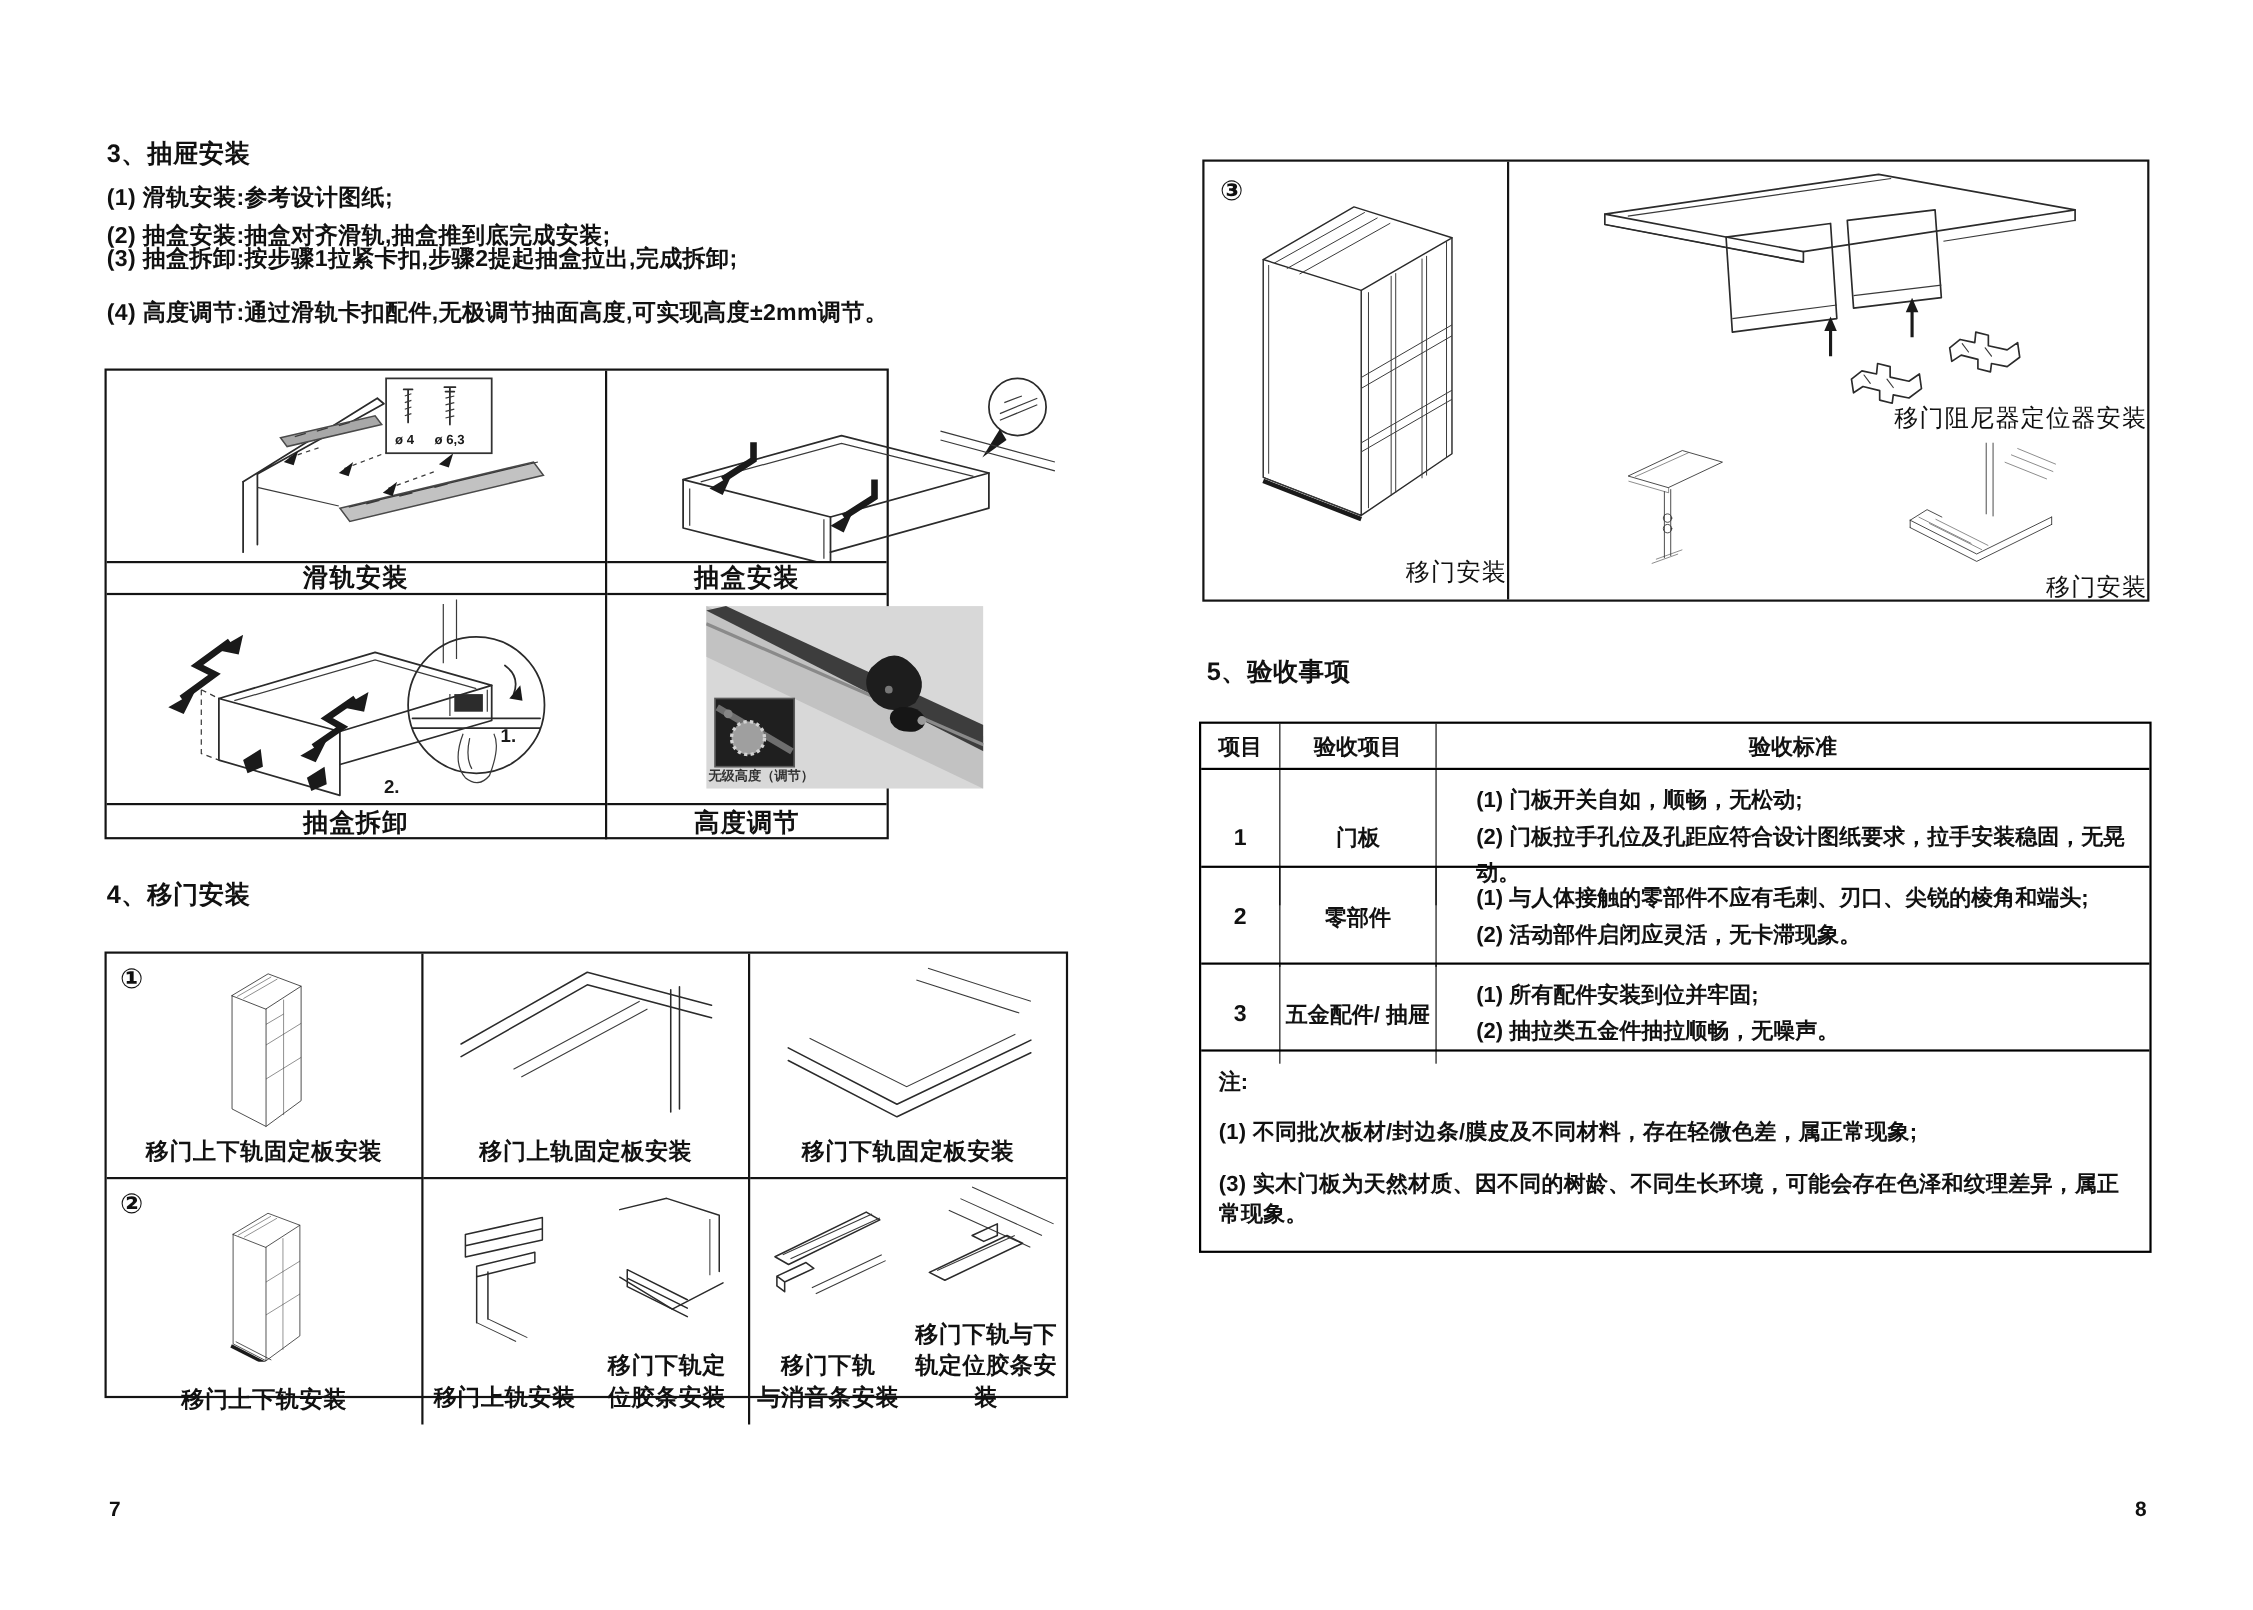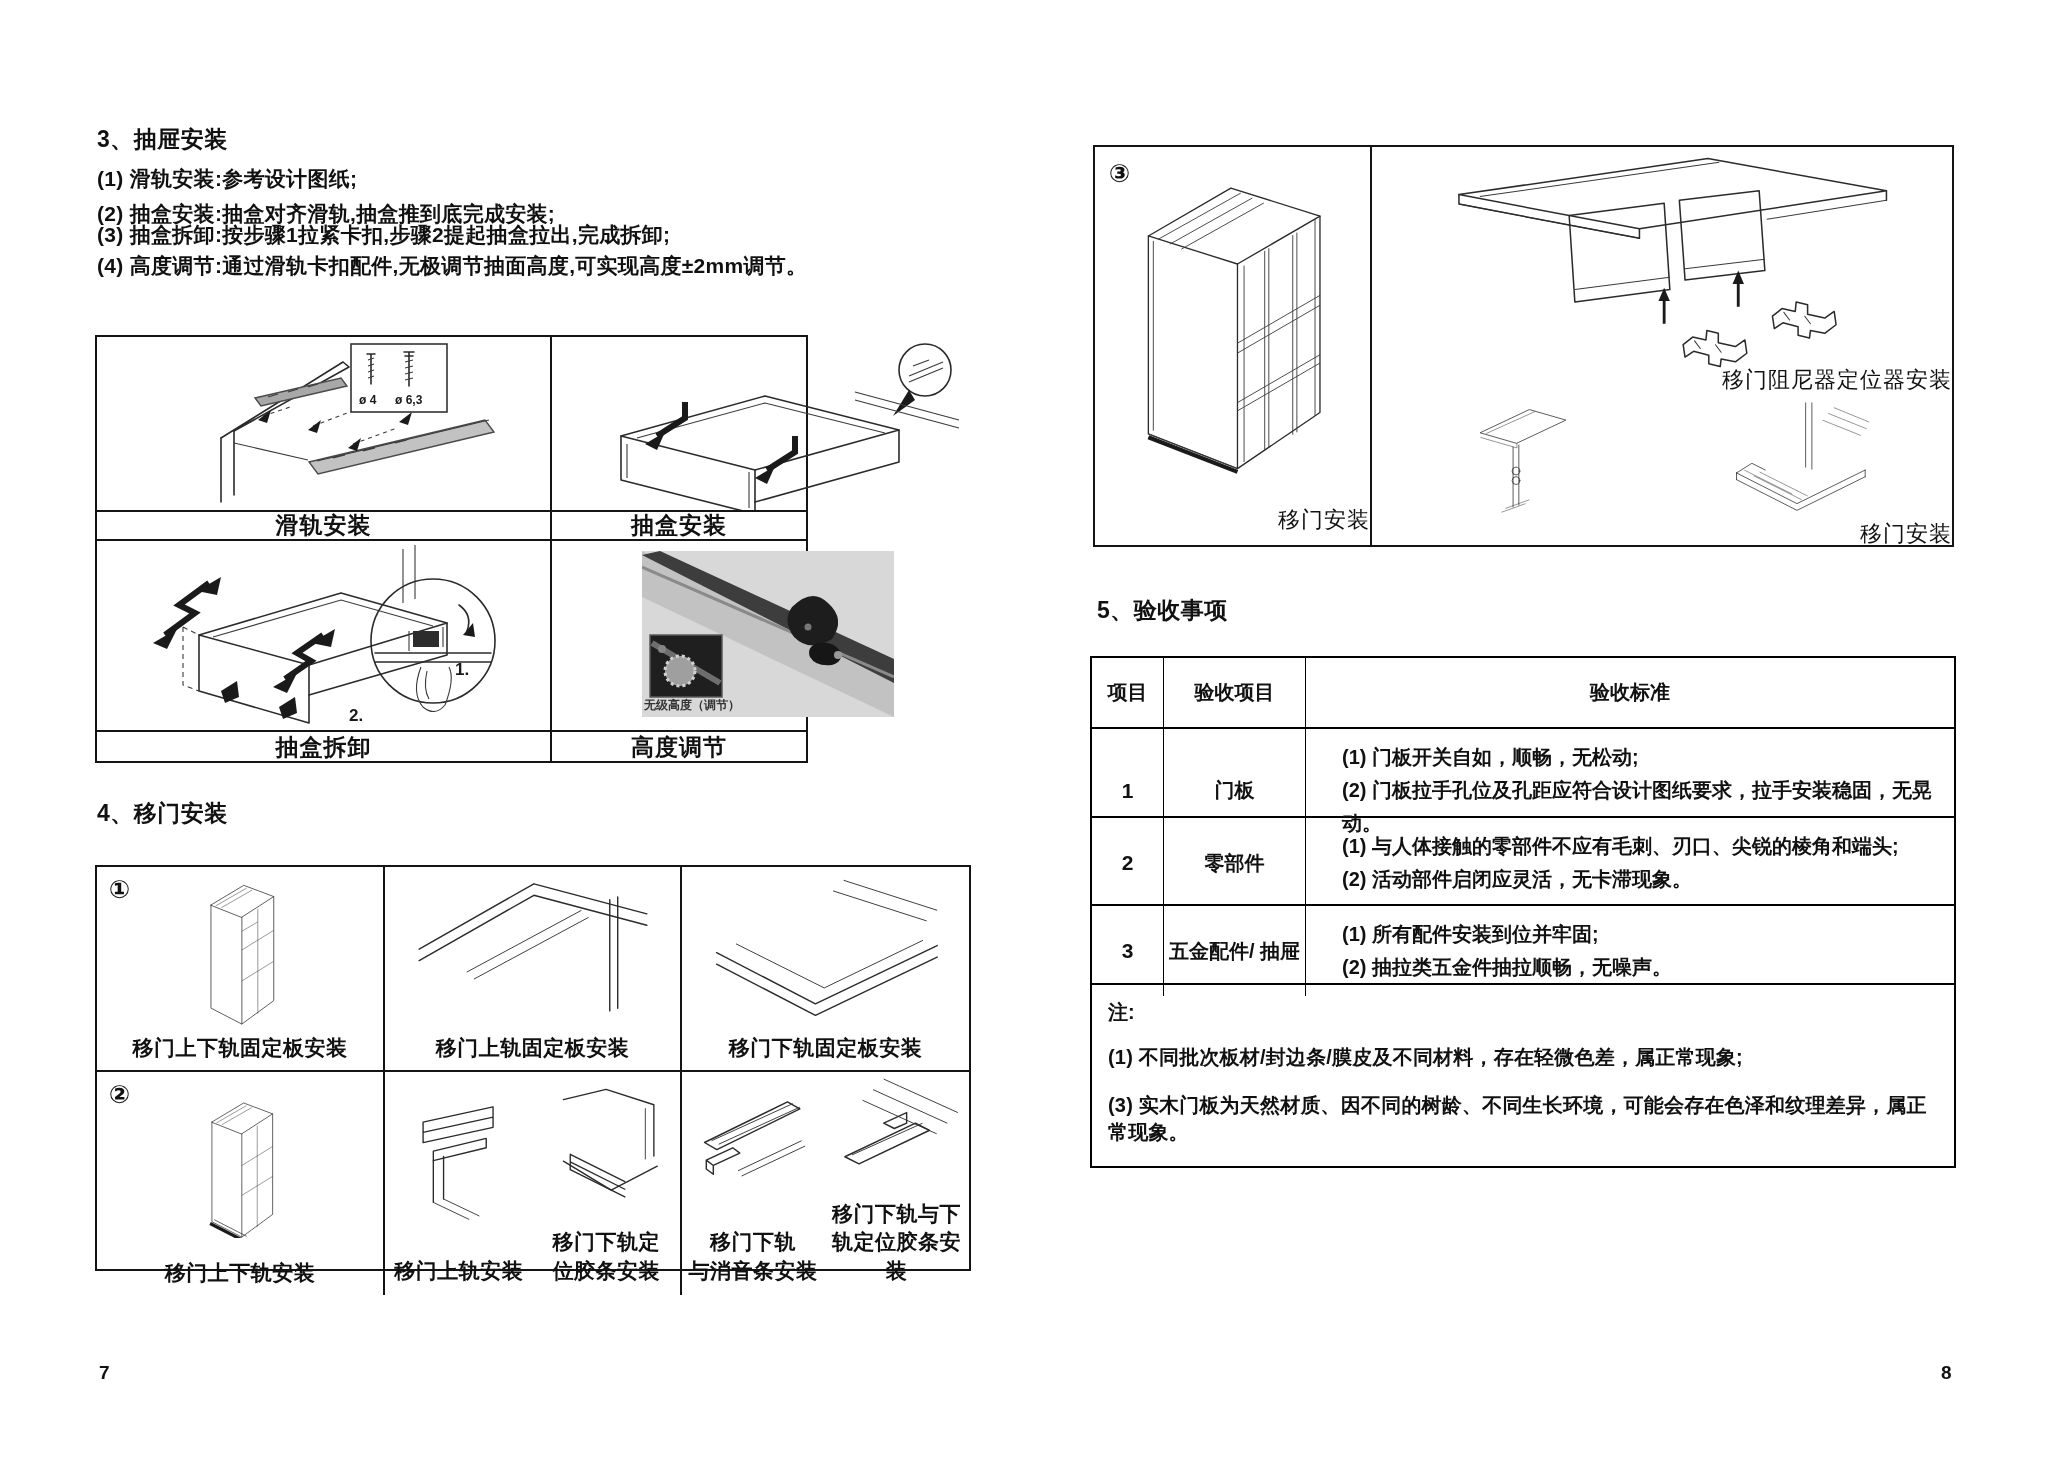--- a/index.html
+++ b/index.html
@@ -44,21 +44,21 @@
   .box3 .vr{border-right:2px solid #141414;}
   .cap{font-size:22px;font-weight:400;letter-spacing:1px;text-align:right;}
   
   .at{left:1090px;top:656px;width:866px;border:2.5px solid #000;}
   .atrow{display:grid;grid-template-columns:72px 142px 1fr;}
   .atrow + .atrow{border-top:2.5px solid #000;}
   .atc{display:flex;align-items:center;justify-content:center;font-weight:600;}
   .atc1{border-right:1.5px solid #000;font-size:21px;}
   .atc2{border-right:1.5px solid #000;font-size:20px;}
   .atc3{justify-content:flex-start;padding:12px 18px 12px 36px;font-size:20px;line-height:1.65;}
-  .athead{height:69px;}
+  .athead{height:40px;}
   .athead .atc{font-size:20px;font-weight:700;}
   .atr1{height:89px;} .atr2{height:88px;} .atr3{height:79px;}
   .atnotes{border-top:2.5px solid #000;padding:14px 22px 20px 16px;font-weight:600;}
   .atnotes .ntitle{font-size:20px;font-weight:700;margin-bottom:18px;}
   .atnotes .nline{font-size:20px;margin-bottom:21px;letter-spacing:.2px;}
   .atnotes .nline:last-child{margin-bottom:0;}
   .pagenum{font-size:19px;font-weight:600;}
   svg{display:block;}
   .ink{stroke:#2b2b2b;fill:none;stroke-width:1.6;stroke-linecap:round;stroke-linejoin:round;}
   .ink-thin{stroke:#3a3a3a;fill:none;stroke-width:1.1;}
@@ -67,21 +67,21 @@
   .smalltxt{font-size:12px;font-weight:700;fill:#1a1a1a;}
   .steptxt{font-size:17px;font-weight:700;fill:#1a1a1a;}
 </style>
 </head>
 <body>
 
 <div class="abs sec-title" style="left:97px;top:124px;">3、抽屉安装</div>
 <div class="abs step-line" style="left:97px;top:165px;">(1) 滑轨安装:参考设计图纸;</div>
 <div class="abs step-line" style="left:97px;top:200px;">(2) 抽盒安装:抽盒对齐滑轨,抽盒推到底完成安装;</div>
 <div class="abs step-line" style="left:97px;top:221px;">(3) 抽盒拆卸:按步骤1拉紧卡扣,步骤2提起抽盒拉出,完成拆卸;</div>
-<div class="abs step-line" style="left:97px;top:252px;">(4) 高度调节:通过滑轨卡扣配件,无极调节抽面高度,可实现高度±2mm调节。</div>
+<div class="abs step-line" style="left:97px;top:270px;">(4) 高度调节:通过滑轨卡扣配件,无极调节抽面高度,可实现高度±2mm调节。</div>
 
 <div class="abs t1">
   <div class="cell colA">
     <svg width="440" height="168" viewBox="0 0 440 168" style="position:absolute;left:6px;top:3px;">
       <path class="ink" d="M118,98 L118,162 M131,91 L131,155"></path>
       <path class="ink" d="M118,98 L240,22 M131,91 L246,27 M240,22 L246,27"></path>
       <path class="ink-thin" d="M131,103 L205,120"></path>
       <polygon points="152,58 238,38 244,46 158,66" fill="#a8a8a8" stroke="#4a4a4a" stroke-width="1.4"></polygon>
       <path class="ink-thin" d="M165,57 L175,54 M185,52 L195,49 M205,47 L215,44"></path>
       <polygon points="206,122 382,80 391,92 215,134" fill="#c2c2c2" stroke="#4a4a4a" stroke-width="1.4"></polygon>

